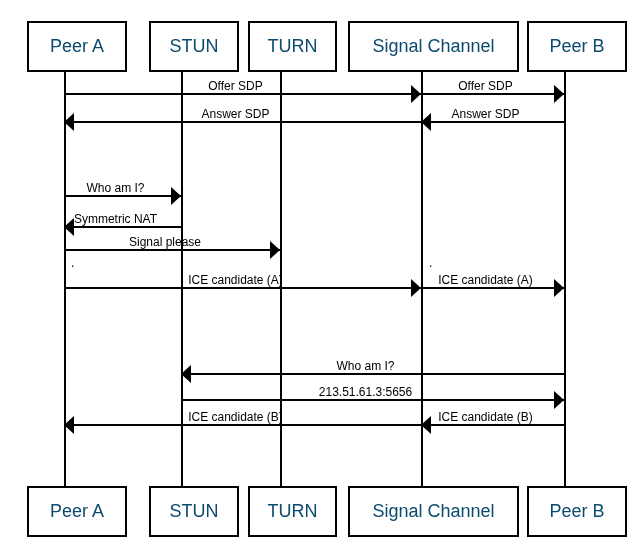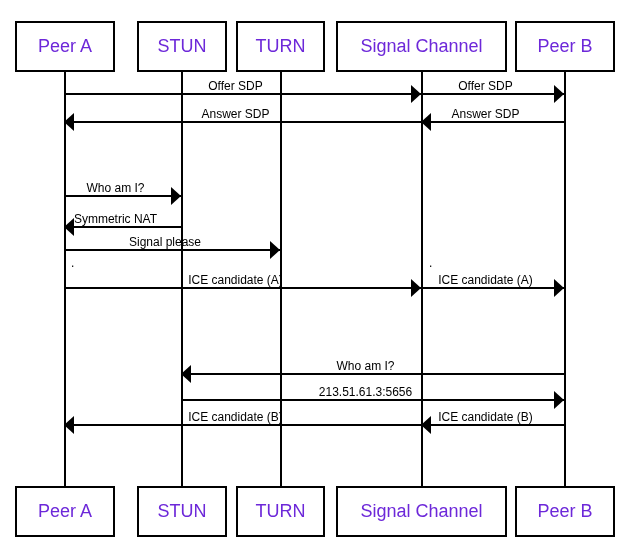--- a/index.html
+++ b/index.html
@@ -16,23 +16,24 @@
 
   .actor-box {
     position: absolute;
     height: 51px;
     border: 2px solid #000000;
     background: #ffffff;
     display: flex;
     align-items: center;
     justify-content: center;
     font-size: 18px;
-    color: #6d28d9;
+    color: #0c4a6e;
     white-space: nowrap;
     z-index: 3;
+    margin-left: 12px;
   }
 
   .lifeline {
     position: absolute;
     top: 72px;
     height: 414px;
     width: 1.5px;
     background: #000000;
     z-index: 1;
   }

